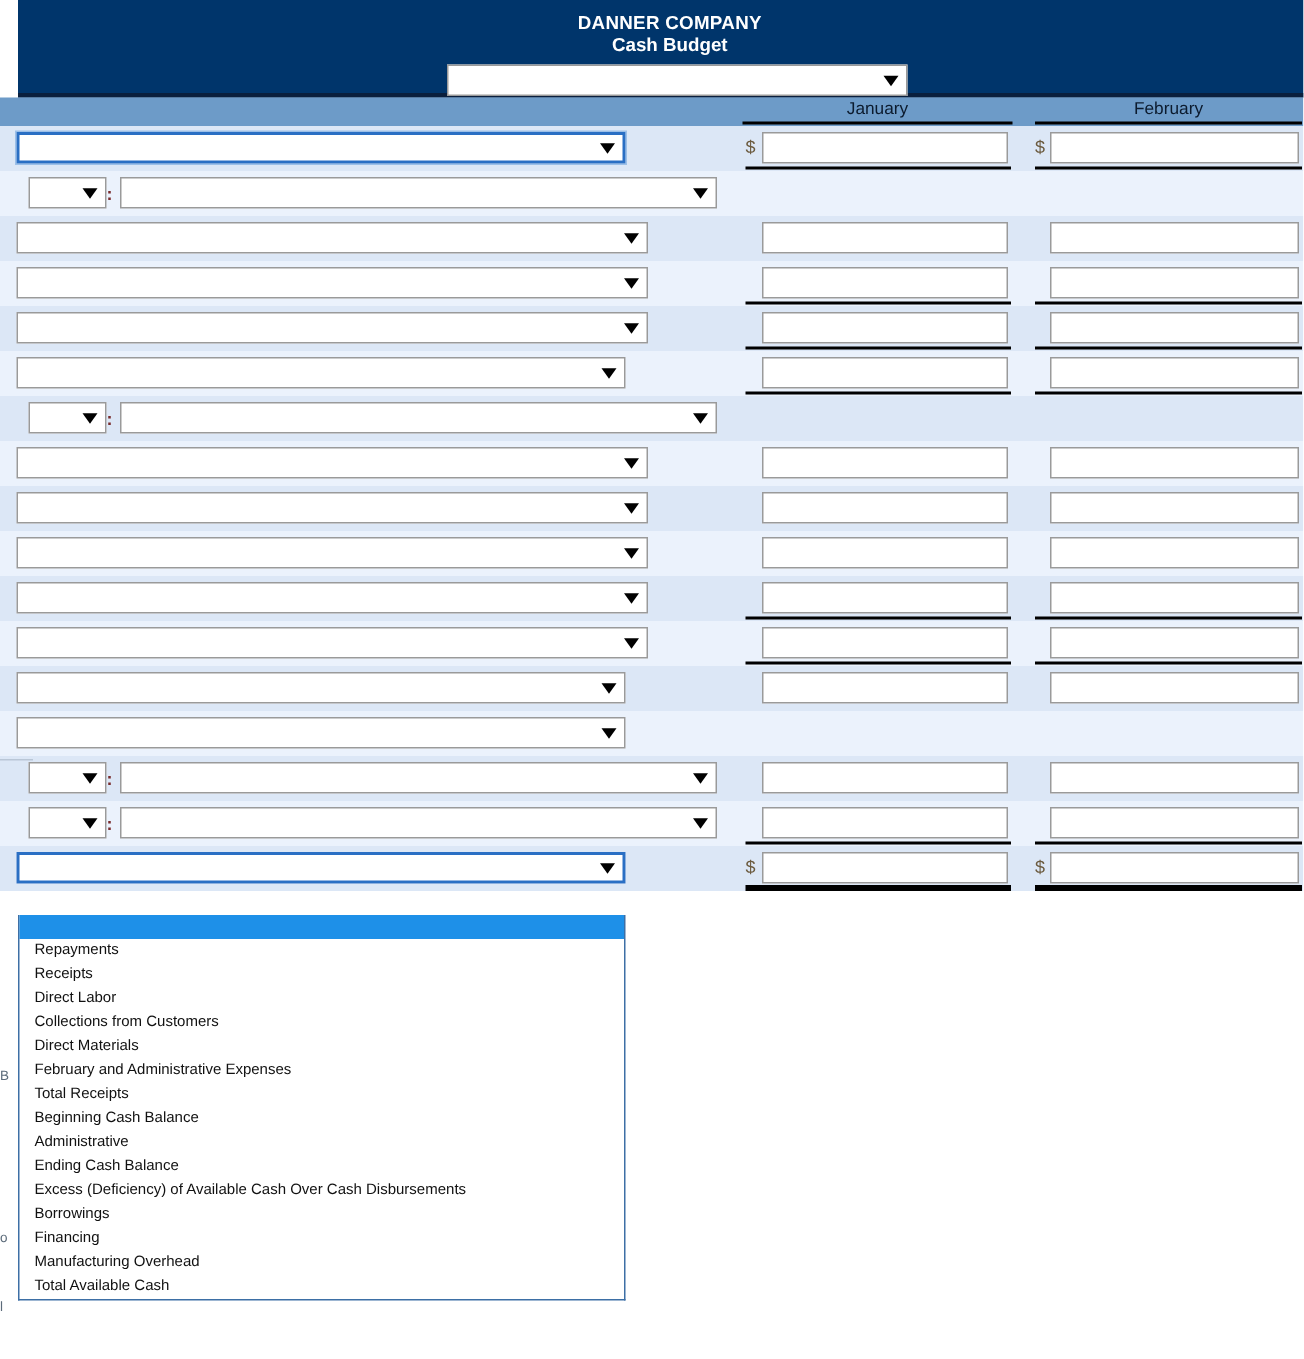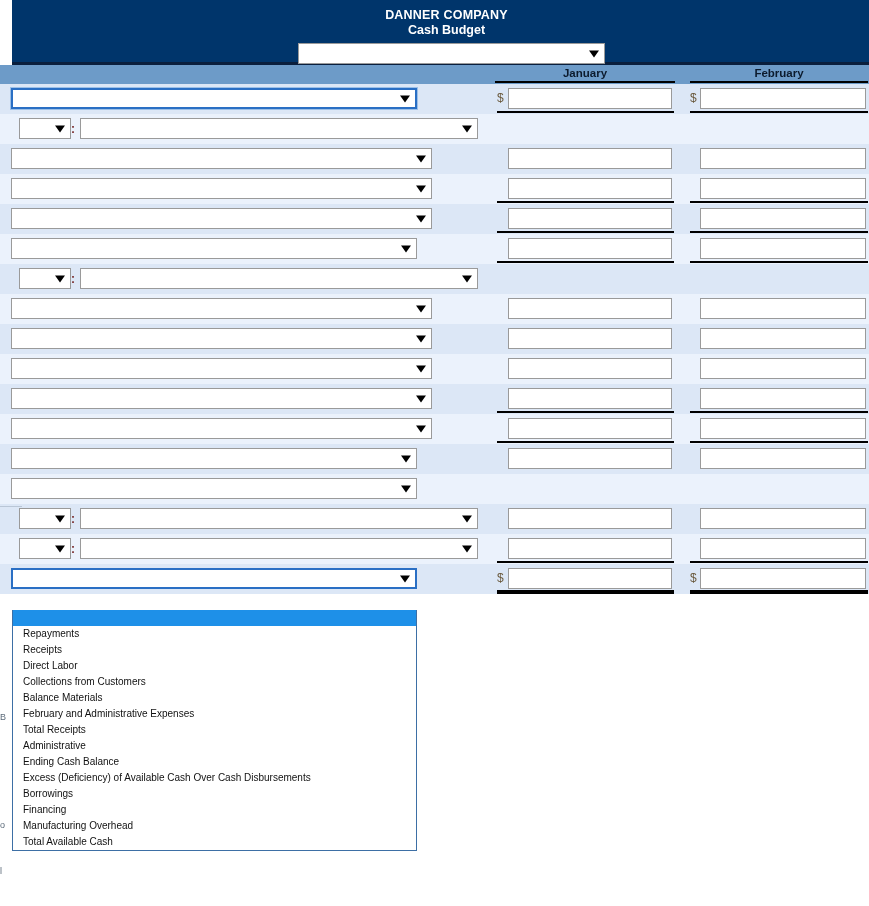--- a/index.html
+++ b/index.html
@@ -58,21 +58,21 @@
     position: absolute;
     left: 0; top: 65px;
     width: 869px; height: 19px;
     background: #6d9bc8;
   }
   .colhead-cell {
     position: absolute;
     top: 1px; height: 17px;
     text-align: center;
     font-size: 11.5px;
-    font-weight: bold;
+    font-weight: normal;
     color: #0c1b2e;
     line-height: 15px;
     border-bottom: 2px solid #000000;
   }
   .ch-jan { left: 495px; width: 180px; }
   .ch-feb { left: 690px; width: 178px; }
 
   
   .grid {
     position: absolute;
@@ -444,23 +444,24 @@
   <div class="ghost" style="left:0px; top:712px;">B</div>
   <div class="ghost" style="left:0px; top:820px;">o</div>
   <div class="ghost" style="left:0px; top:866px;">l</div>
 
   <div class="dropdown-list" id="dropdown-list">
       <div class="opt selected"></div>
       <div class="opt">Repayments</div>
       <div class="opt">Receipts</div>
       <div class="opt">Direct Labor</div>
       <div class="opt">Collections from Customers</div>
-      <div class="opt">Balance Materials</div>
+      <div class="opt">Direct Materials</div>
       <div class="opt">February and Administrative Expenses</div>
       <div class="opt">Total Receipts</div>
+      <div class="opt">Beginning Cash Balance</div>
       <div class="opt">Administrative</div>
       <div class="opt">Ending Cash Balance</div>
       <div class="opt">Excess (Deficiency) of Available Cash Over Cash Disbursements</div>
       <div class="opt">Borrowings</div>
       <div class="opt">Financing</div>
       <div class="opt">Manufacturing Overhead</div>
       <div class="opt">Total Available Cash</div>
     </div>
 
 </div>

